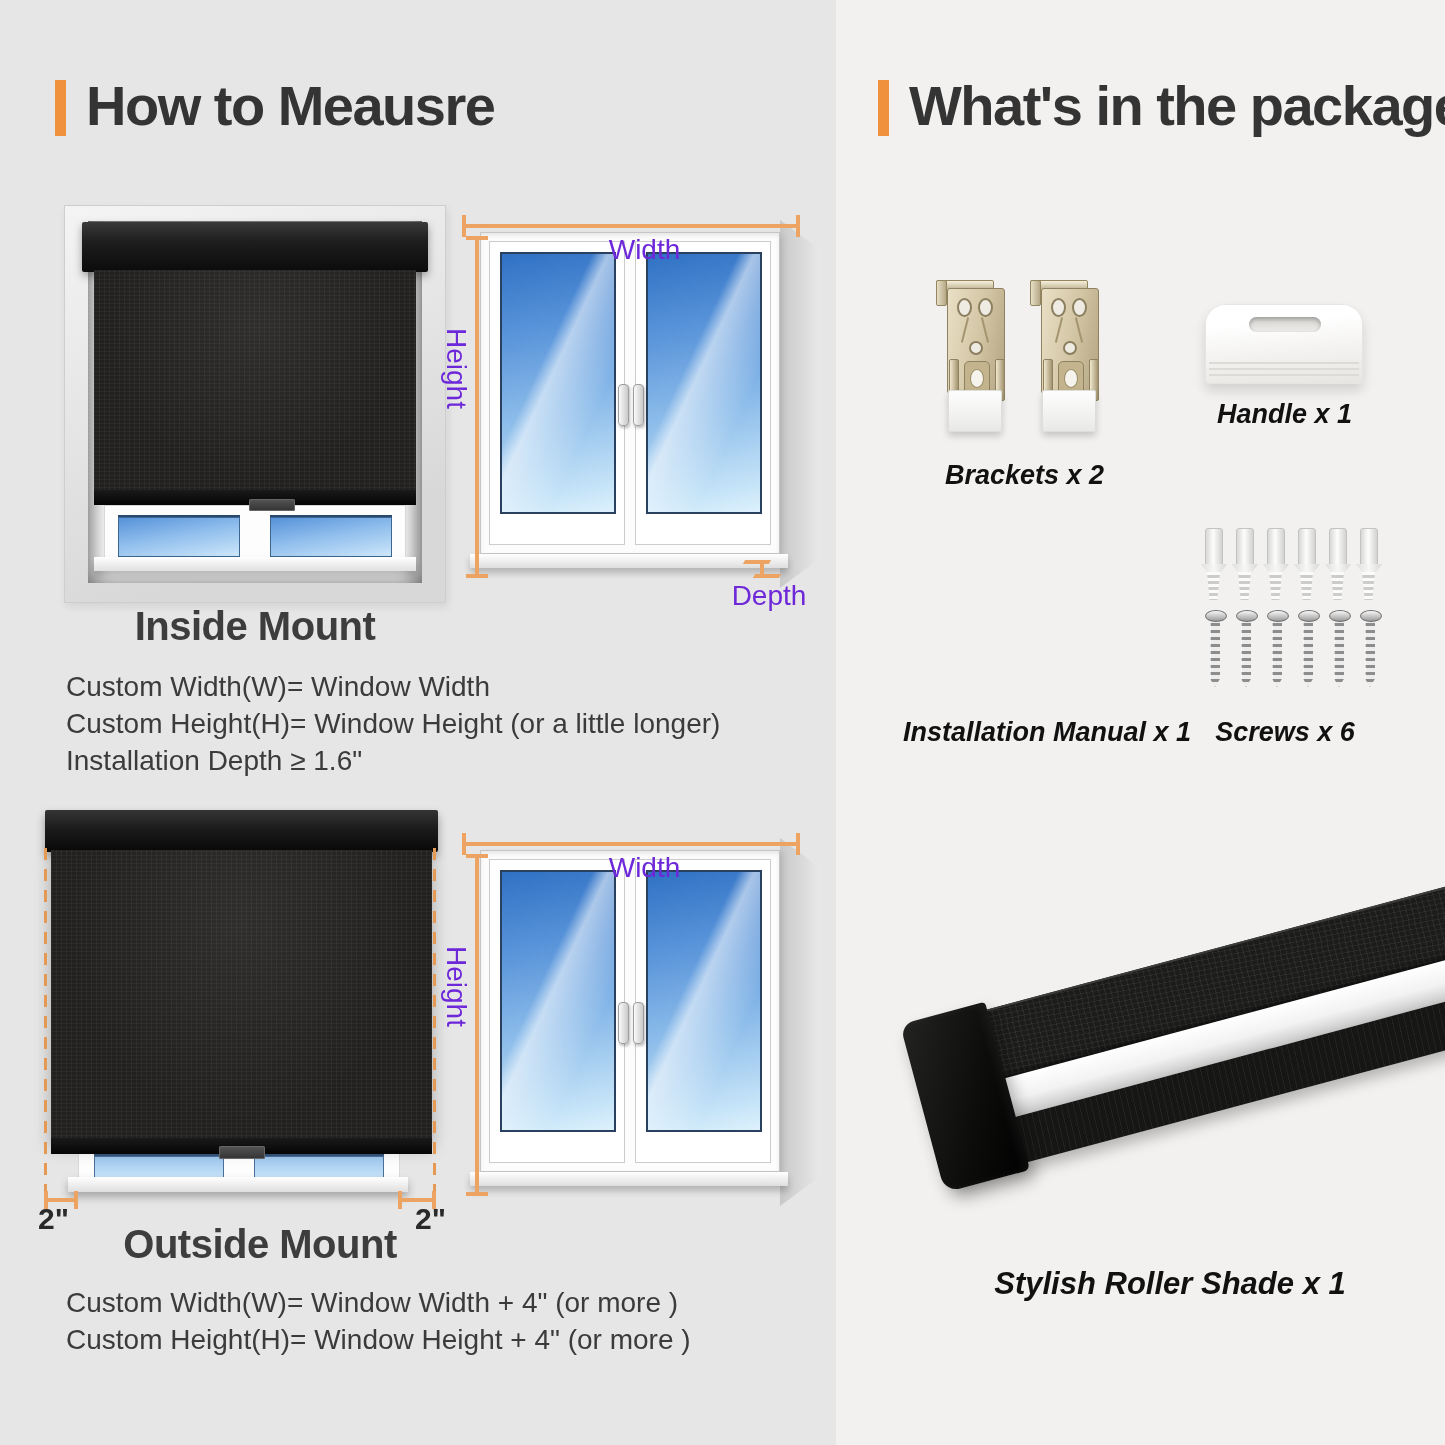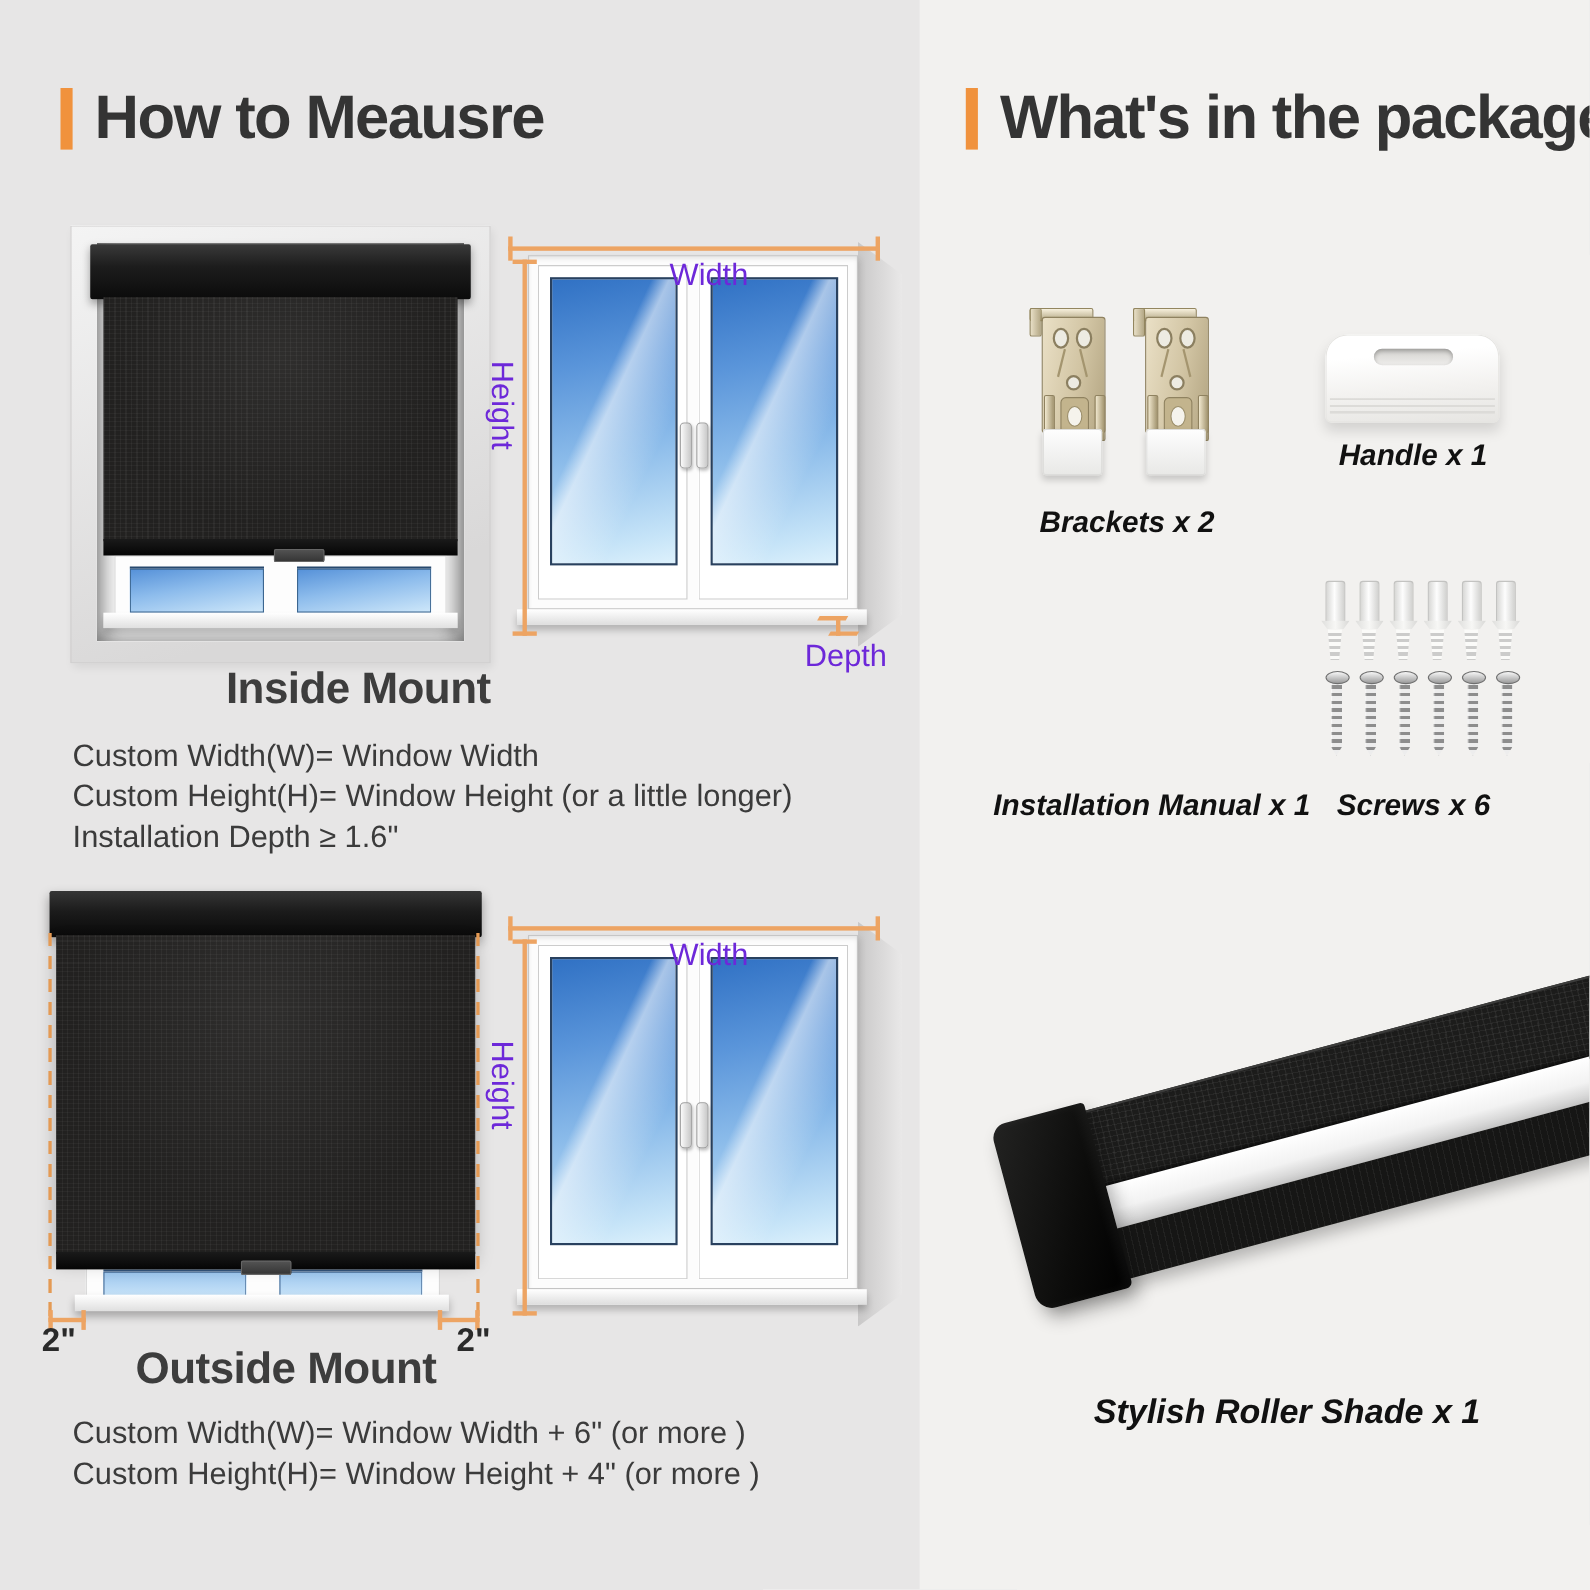--- a/index.html
+++ b/index.html
@@ -168,21 +168,21 @@
     <div class="iw-window">
       <div class="iw-glass g1"></div>
       <div class="iw-glass g2"></div>
     </div>
     <div class="iw-sill"></div>
     <div class="cassette"></div>
     <div class="fabric"></div>
     <div class="shade-bottom"></div>
     <div class="shade-tab"></div>
   </div>
-  <div class="mount-heading" style="left:64px;top:604px;width:382px;text-align:right;">Inside Mount</div>
+  <div class="mount-heading" style="left:64px;top:604px;width:382px;">Inside Mount</div>
 
   <div class="win-diagram" style="left:452px;top:200px;">
     <div class="wd-wall"></div>
     <div class="wd-window">
       <div class="wd-cas l">
         <div class="wd-glass"></div>
       </div>
       <div class="wd-cas r">
         <div class="wd-glass"></div>
       </div>
@@ -241,21 +241,21 @@
     </div>
     <div class="wd-sill"></div>
     <div class="m-line-h"></div>
     <div class="m-line-v"></div>
     <div class="wd-label width">Width</div>
     <div class="wd-label height">Height</div>
 
   </div>
 
   <div class="notes" style="top:1284px;">
-    <div>Custom Width(W)= Window Width + 6" (or more )</div>
+    <div>Custom Width(W)= Window Width + 4" (or more )</div>
     <div>Custom Height(H)= Window Height + 4" (or more )</div>
   </div>
 
   <div class="sec-title" style="left:878px;top:76px;">
     <div class="accent-bar"></div>
     <div class="t">What's in the package</div>
   </div>
 
   <div class="abs" style="left:945px;top:280px;width:160px;height:158px;">
     <div class="bracket" style="left:0;">

